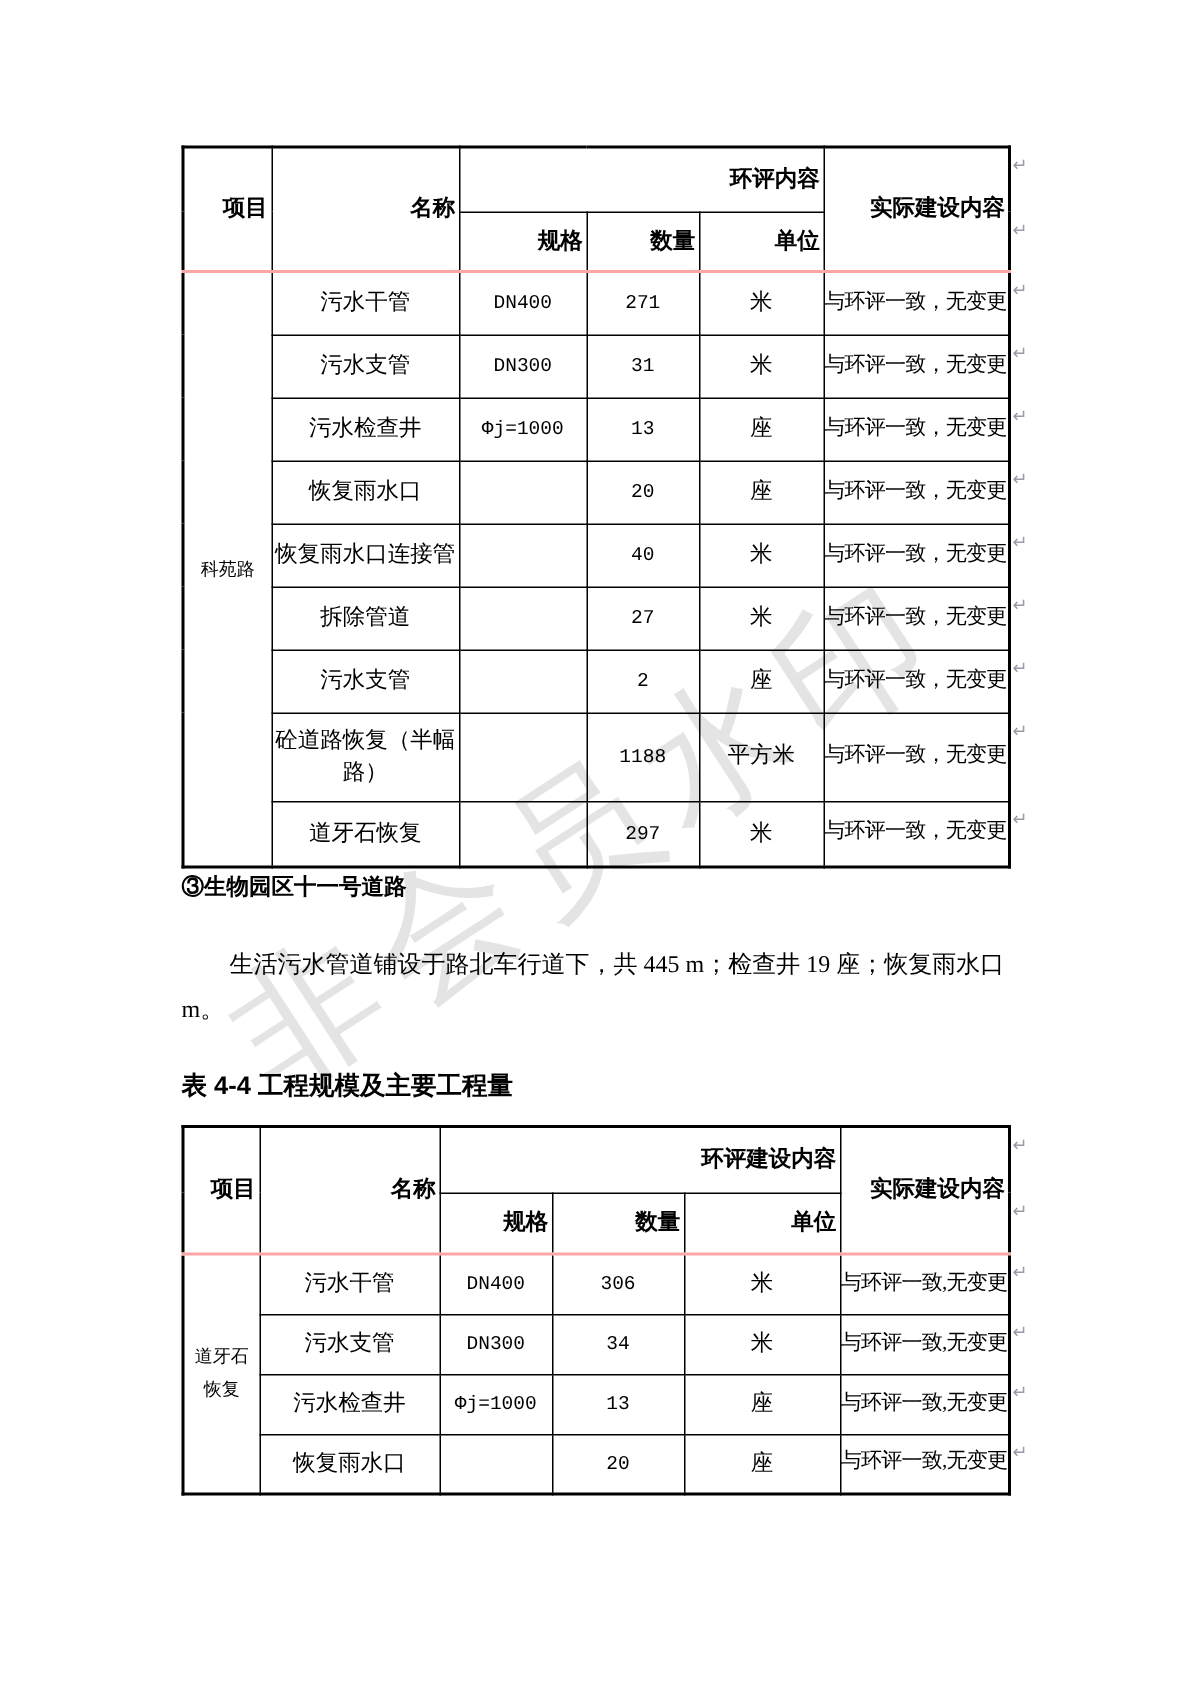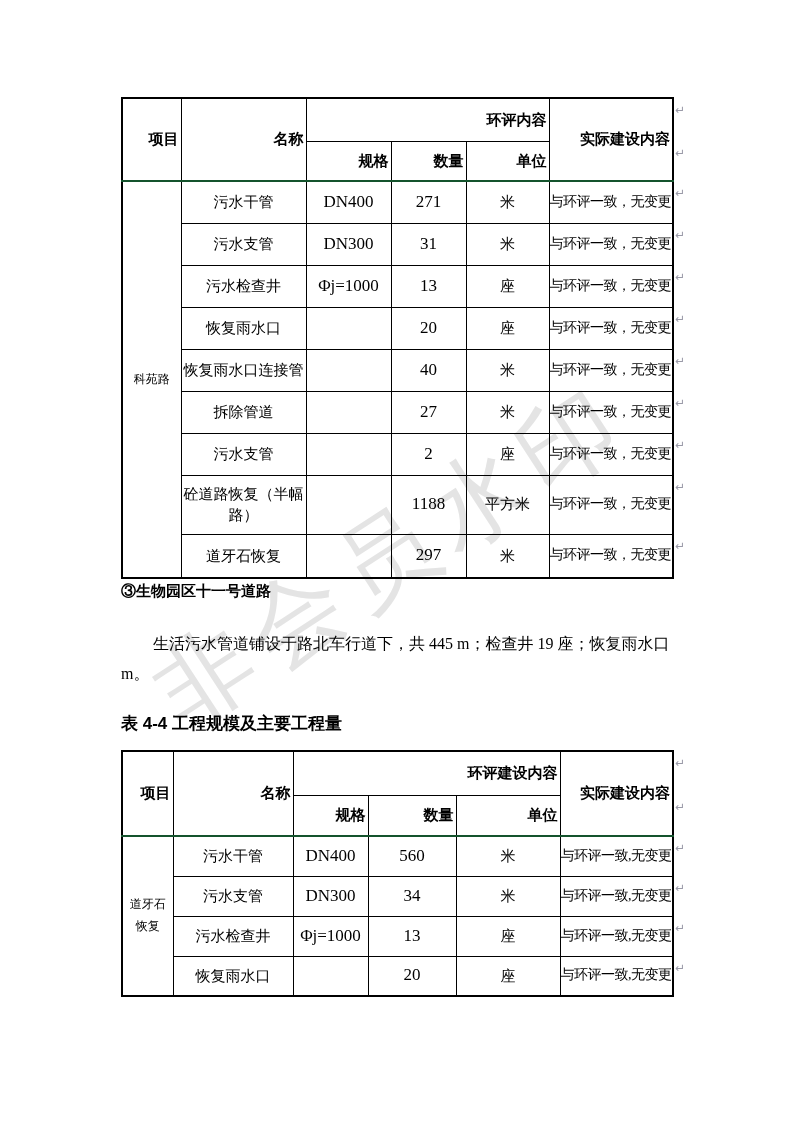--- a/index.html
+++ b/index.html
@@ -18,22 +18,22 @@
   
   table { position:absolute; border-collapse:collapse; table-layout:fixed; z-index:1; background:transparent; }
   #table1 { left:121px; top:97px;  width:551px; }
   #table2 { left:121px; top:750px; width:551px; }
   td, th {
     border:1px solid #000; text-align:center; vertical-align:middle;
     font-size:15px; padding:0 2px; font-weight:normal; line-height:1.35;
   }
   table { border:2px solid #000; }
   th { font-weight:bold; font-size:15px;text-align:right; }
-  .head-bottom { border-bottom:2px solid #14532d; }
-  .num  { font-family:Liberation Serif, serif; font-size:17px; }
+  .head-bottom { border-bottom:2px solid #fca5a5; }
+  .num  { font-family:Liberation Mono, monospace; font-size:13px; }
   .col-actual { text-align:left; font-size:14px; white-space:nowrap; padding:0; letter-spacing:-0.5px; }
   .group-cell { font-size:12px; line-height:1.8; }
 
   
   #table1 tr.hA  { height:43px; }
   #table1 tr.hB  { height:40px; }
   #table1 tr.r   { height:42px; }
   #table1 tr.r-tall { height:59px;margin-top:39px; }
   #table1 tr.r-last { height:44px; }
 
@@ -182,21 +182,21 @@
   </tr>
   <tr class="hB">
     <th class="head-bottom">规格</th>
     <th class="head-bottom">数量</th>
     <th class="head-bottom">单位</th>
   </tr>
   <tr class="r">
     <td rowspan="4" class="group-cell">道牙石恢复</td>
     <td>污水干管</td>
     <td class="num">DN400</td>
-    <td class="num">560</td>
+    <td class="num">306</td>
     <td>米</td>
     <td class="col-actual">与环评一致,无变更</td>
   </tr>
   <tr class="r">
     <td>污水支管</td>
     <td class="num">DN300</td>
     <td class="num">34</td>
     <td>米</td>
     <td class="col-actual">与环评一致,无变更</td>
   </tr>

